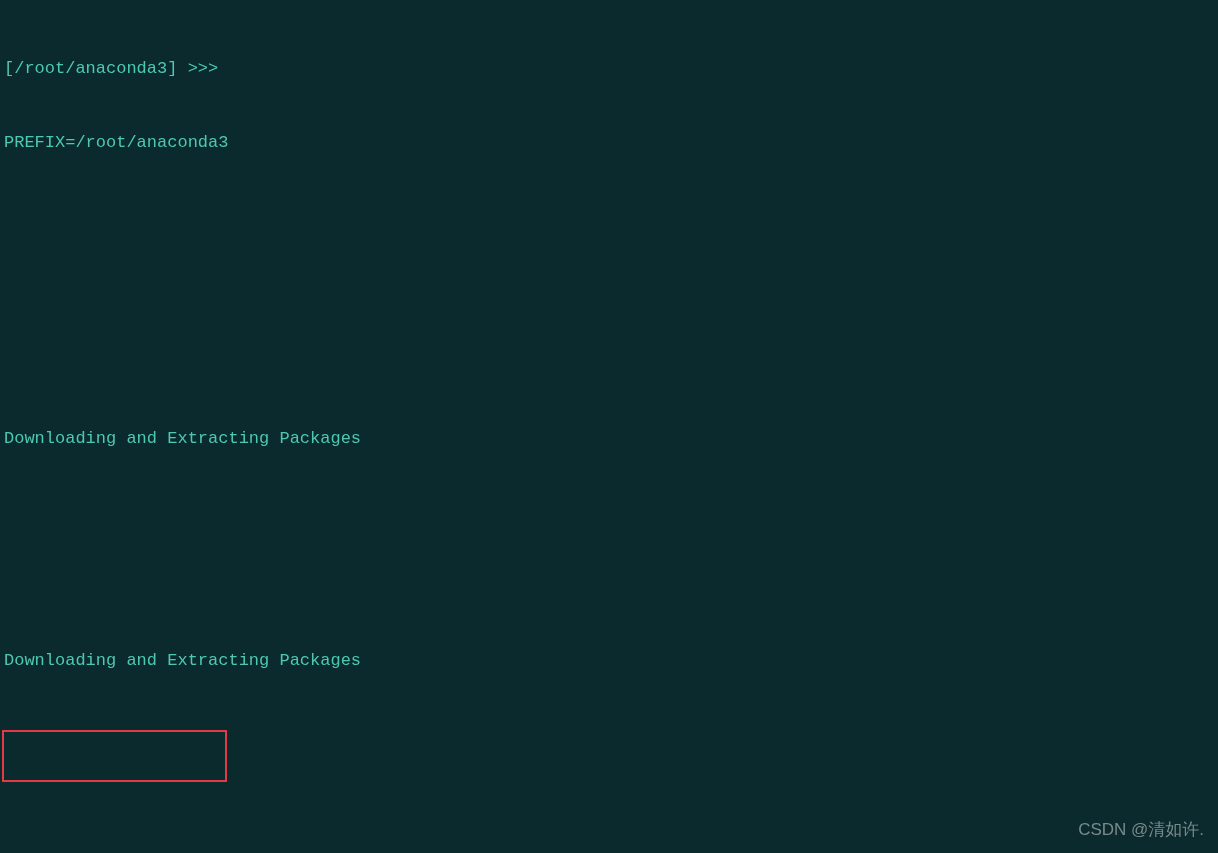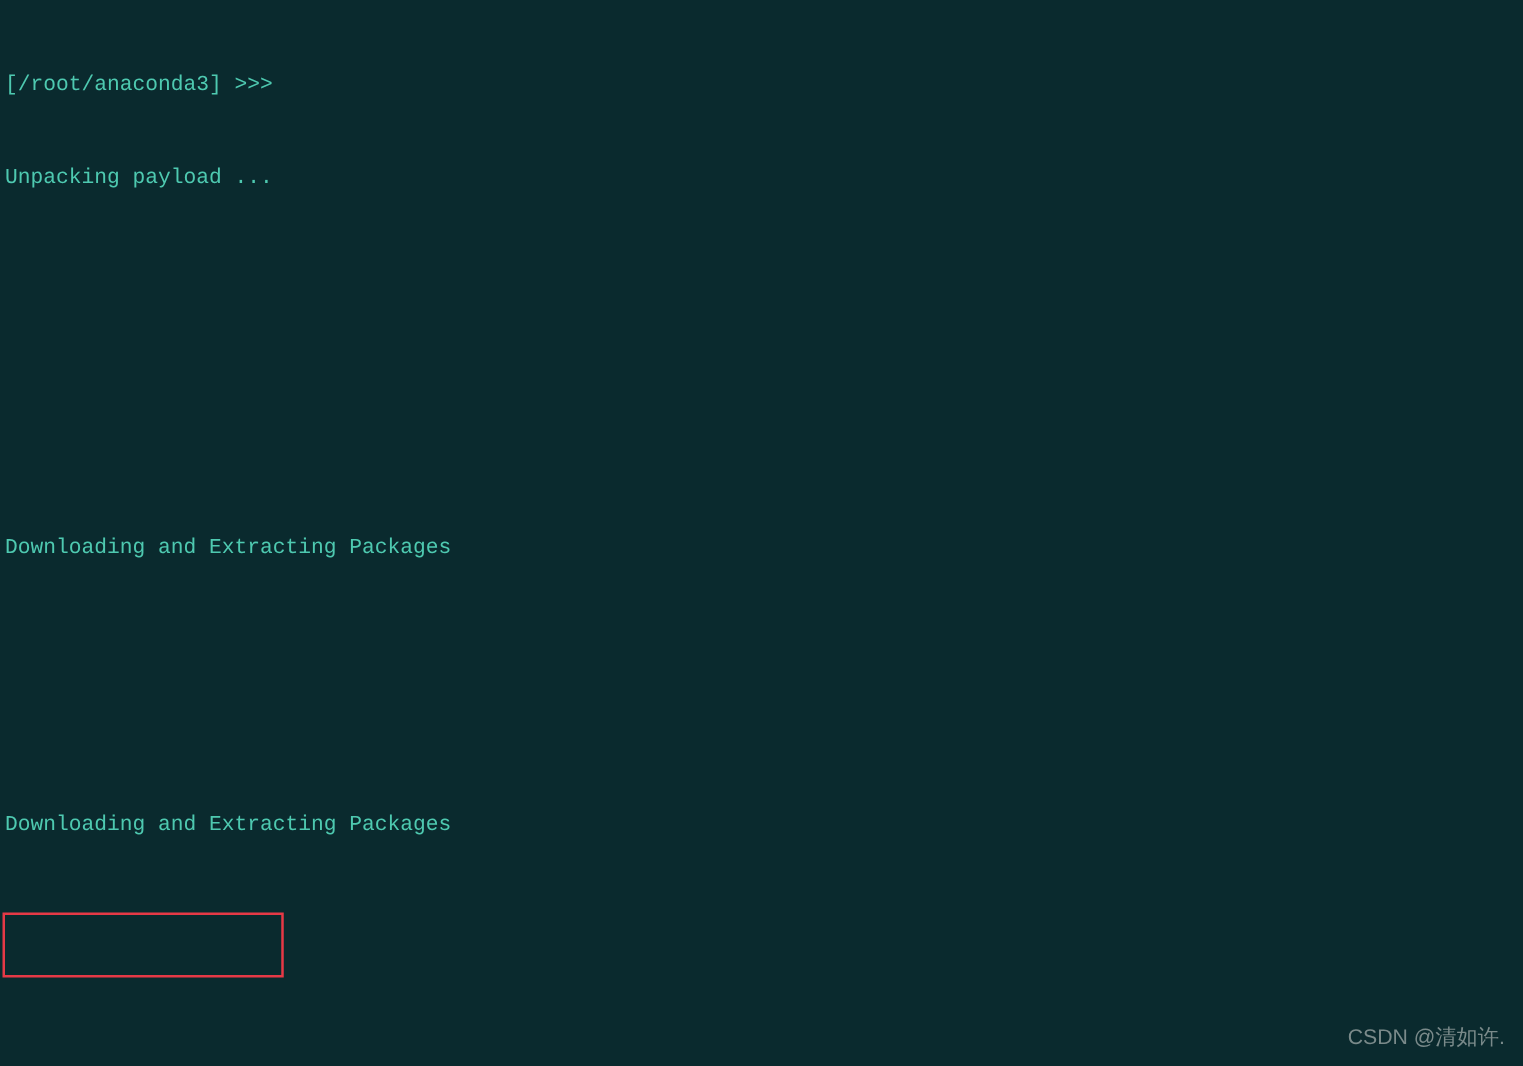--- a/index.html
+++ b/index.html
@@ -42,21 +42,21 @@
       color: #7a8a8a;
       font-size: 17px;
       font-family: sans-serif;
     }
   </style>
 </head>
 <body>
 
 <div class="terminal">
   <span class="line">[/root/anaconda3] &gt;&gt;&gt;</span>
-  <span class="line">Unpacking payload ...</span>
+  <span class="line">PREFIX=/root/anaconda3</span>
   <span class="line"></span>
   <span class="line"></span>
   <span class="line"></span>
   <span class="line">Downloading and Extracting Packages</span>
   <span class="line"></span>
   <span class="line"></span>
   <span class="line">Downloading and Extracting Packages</span>
   
   
   

